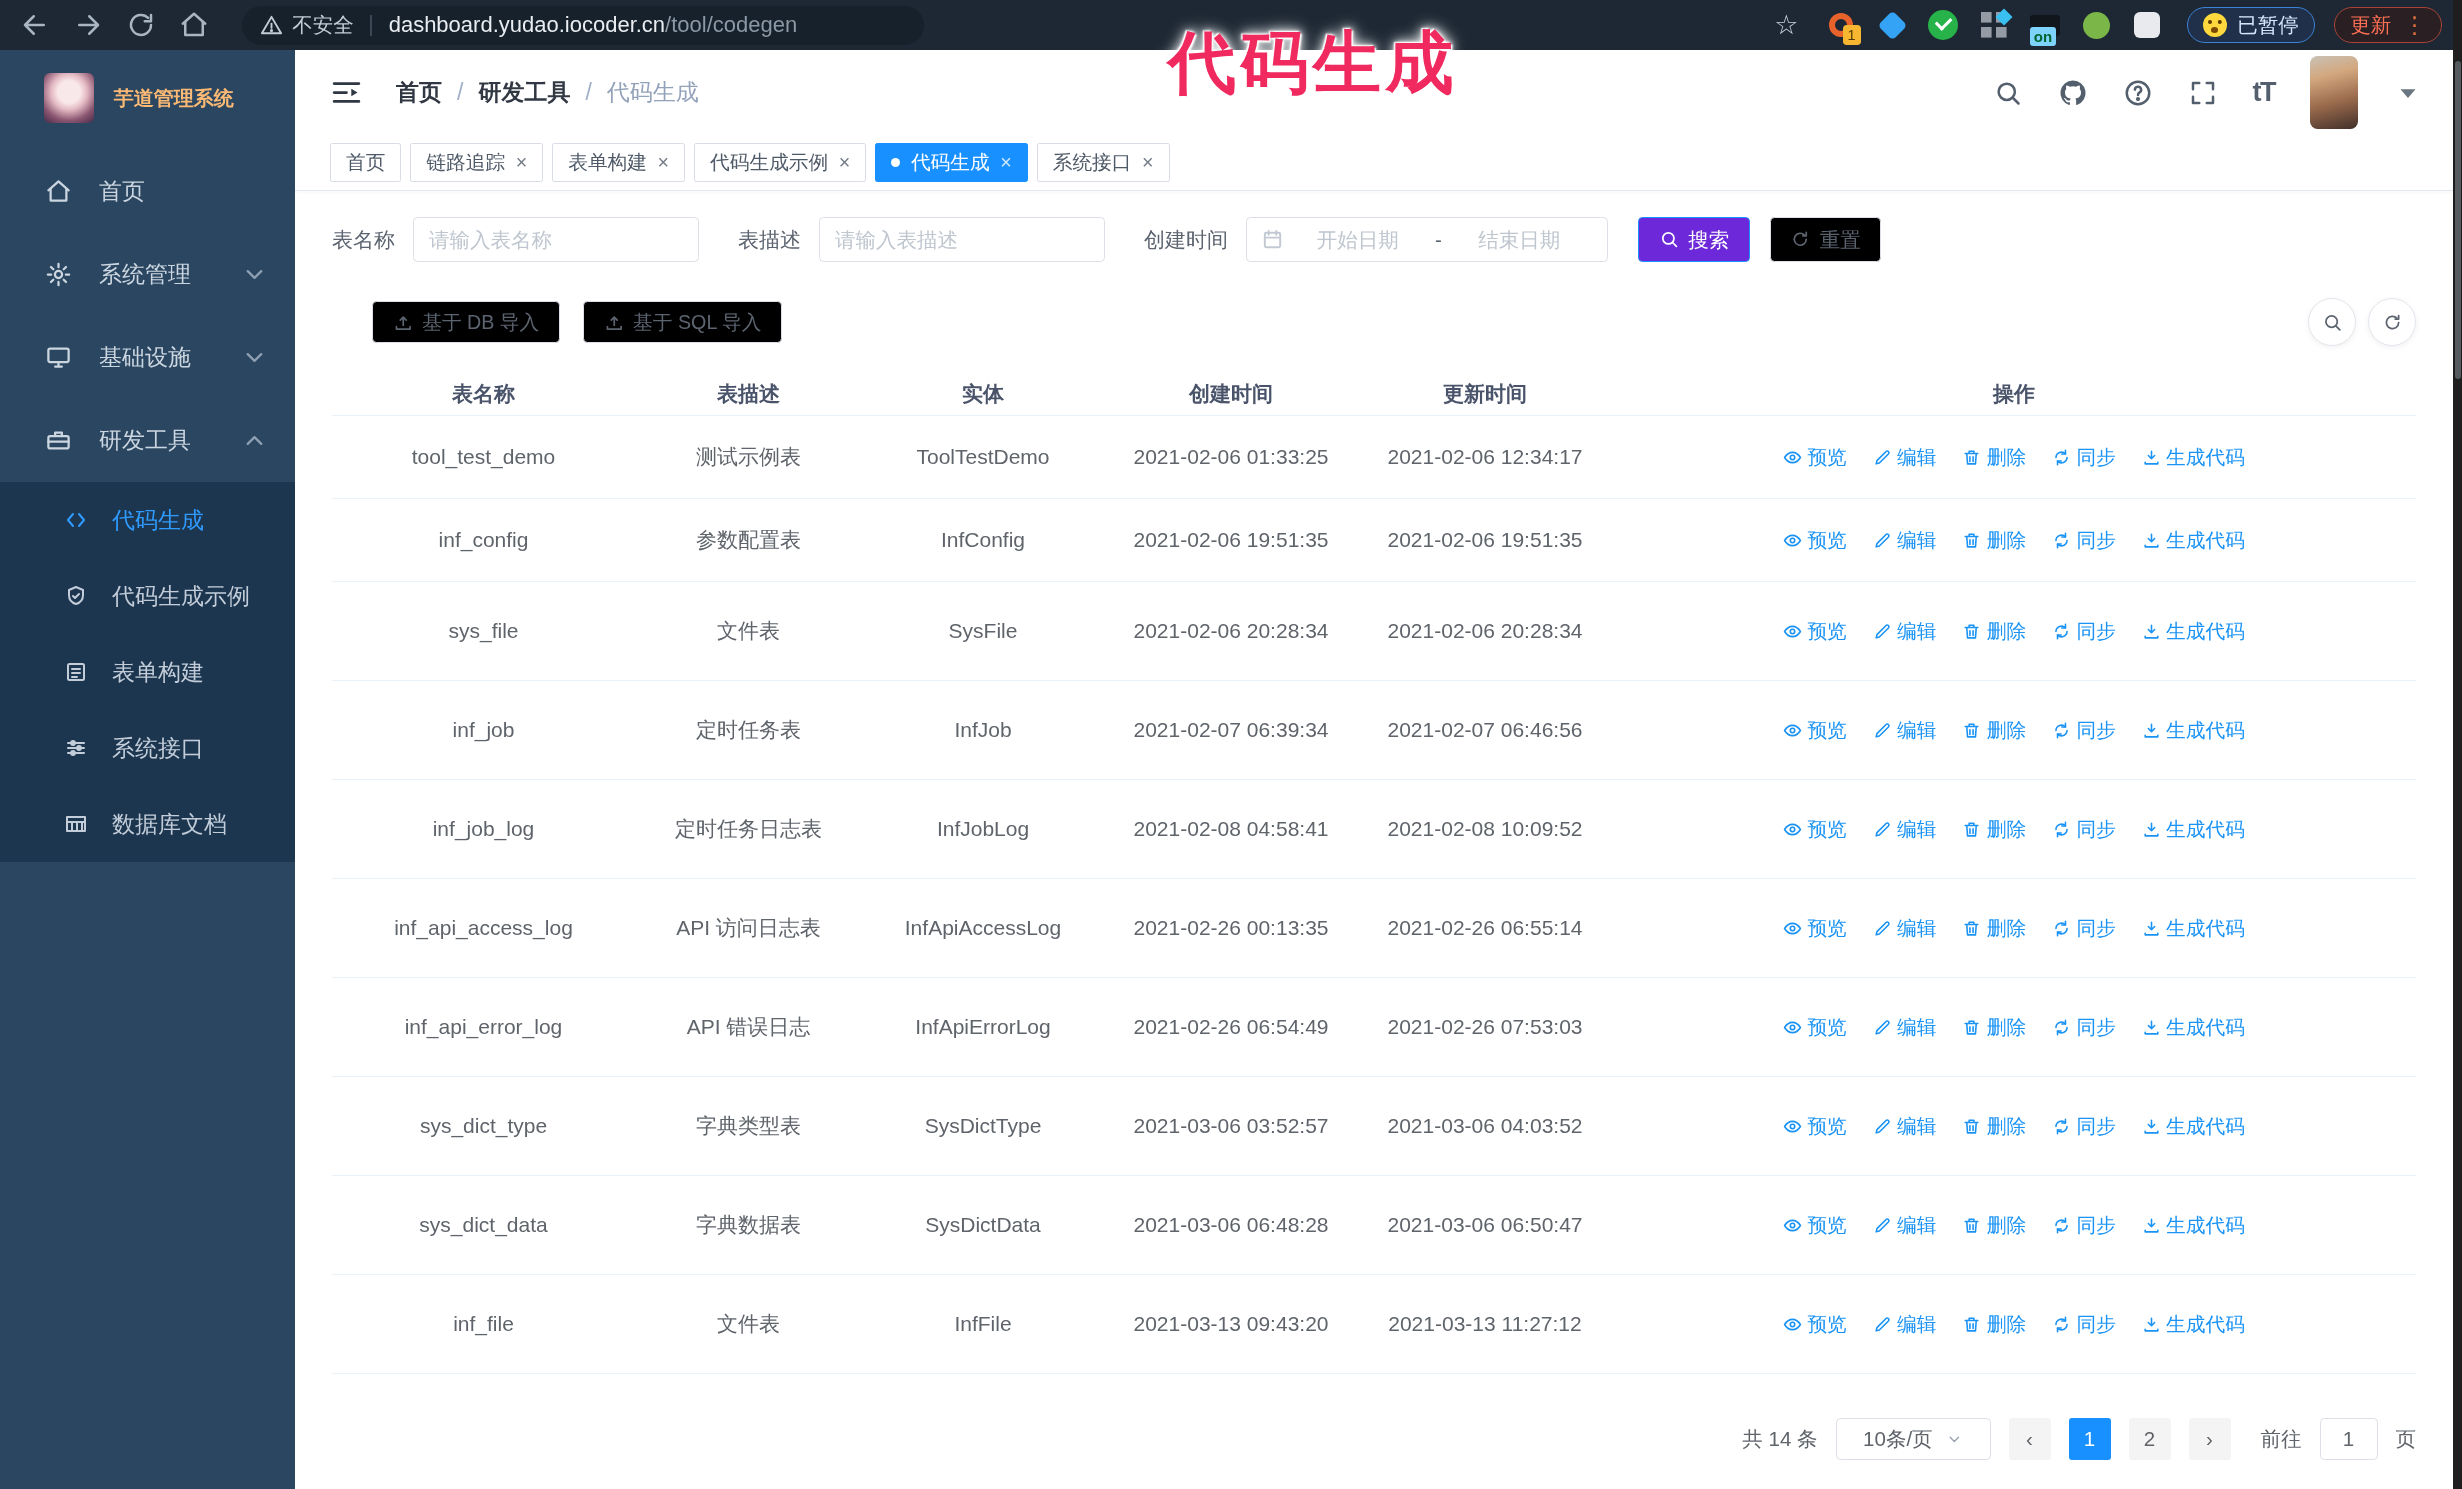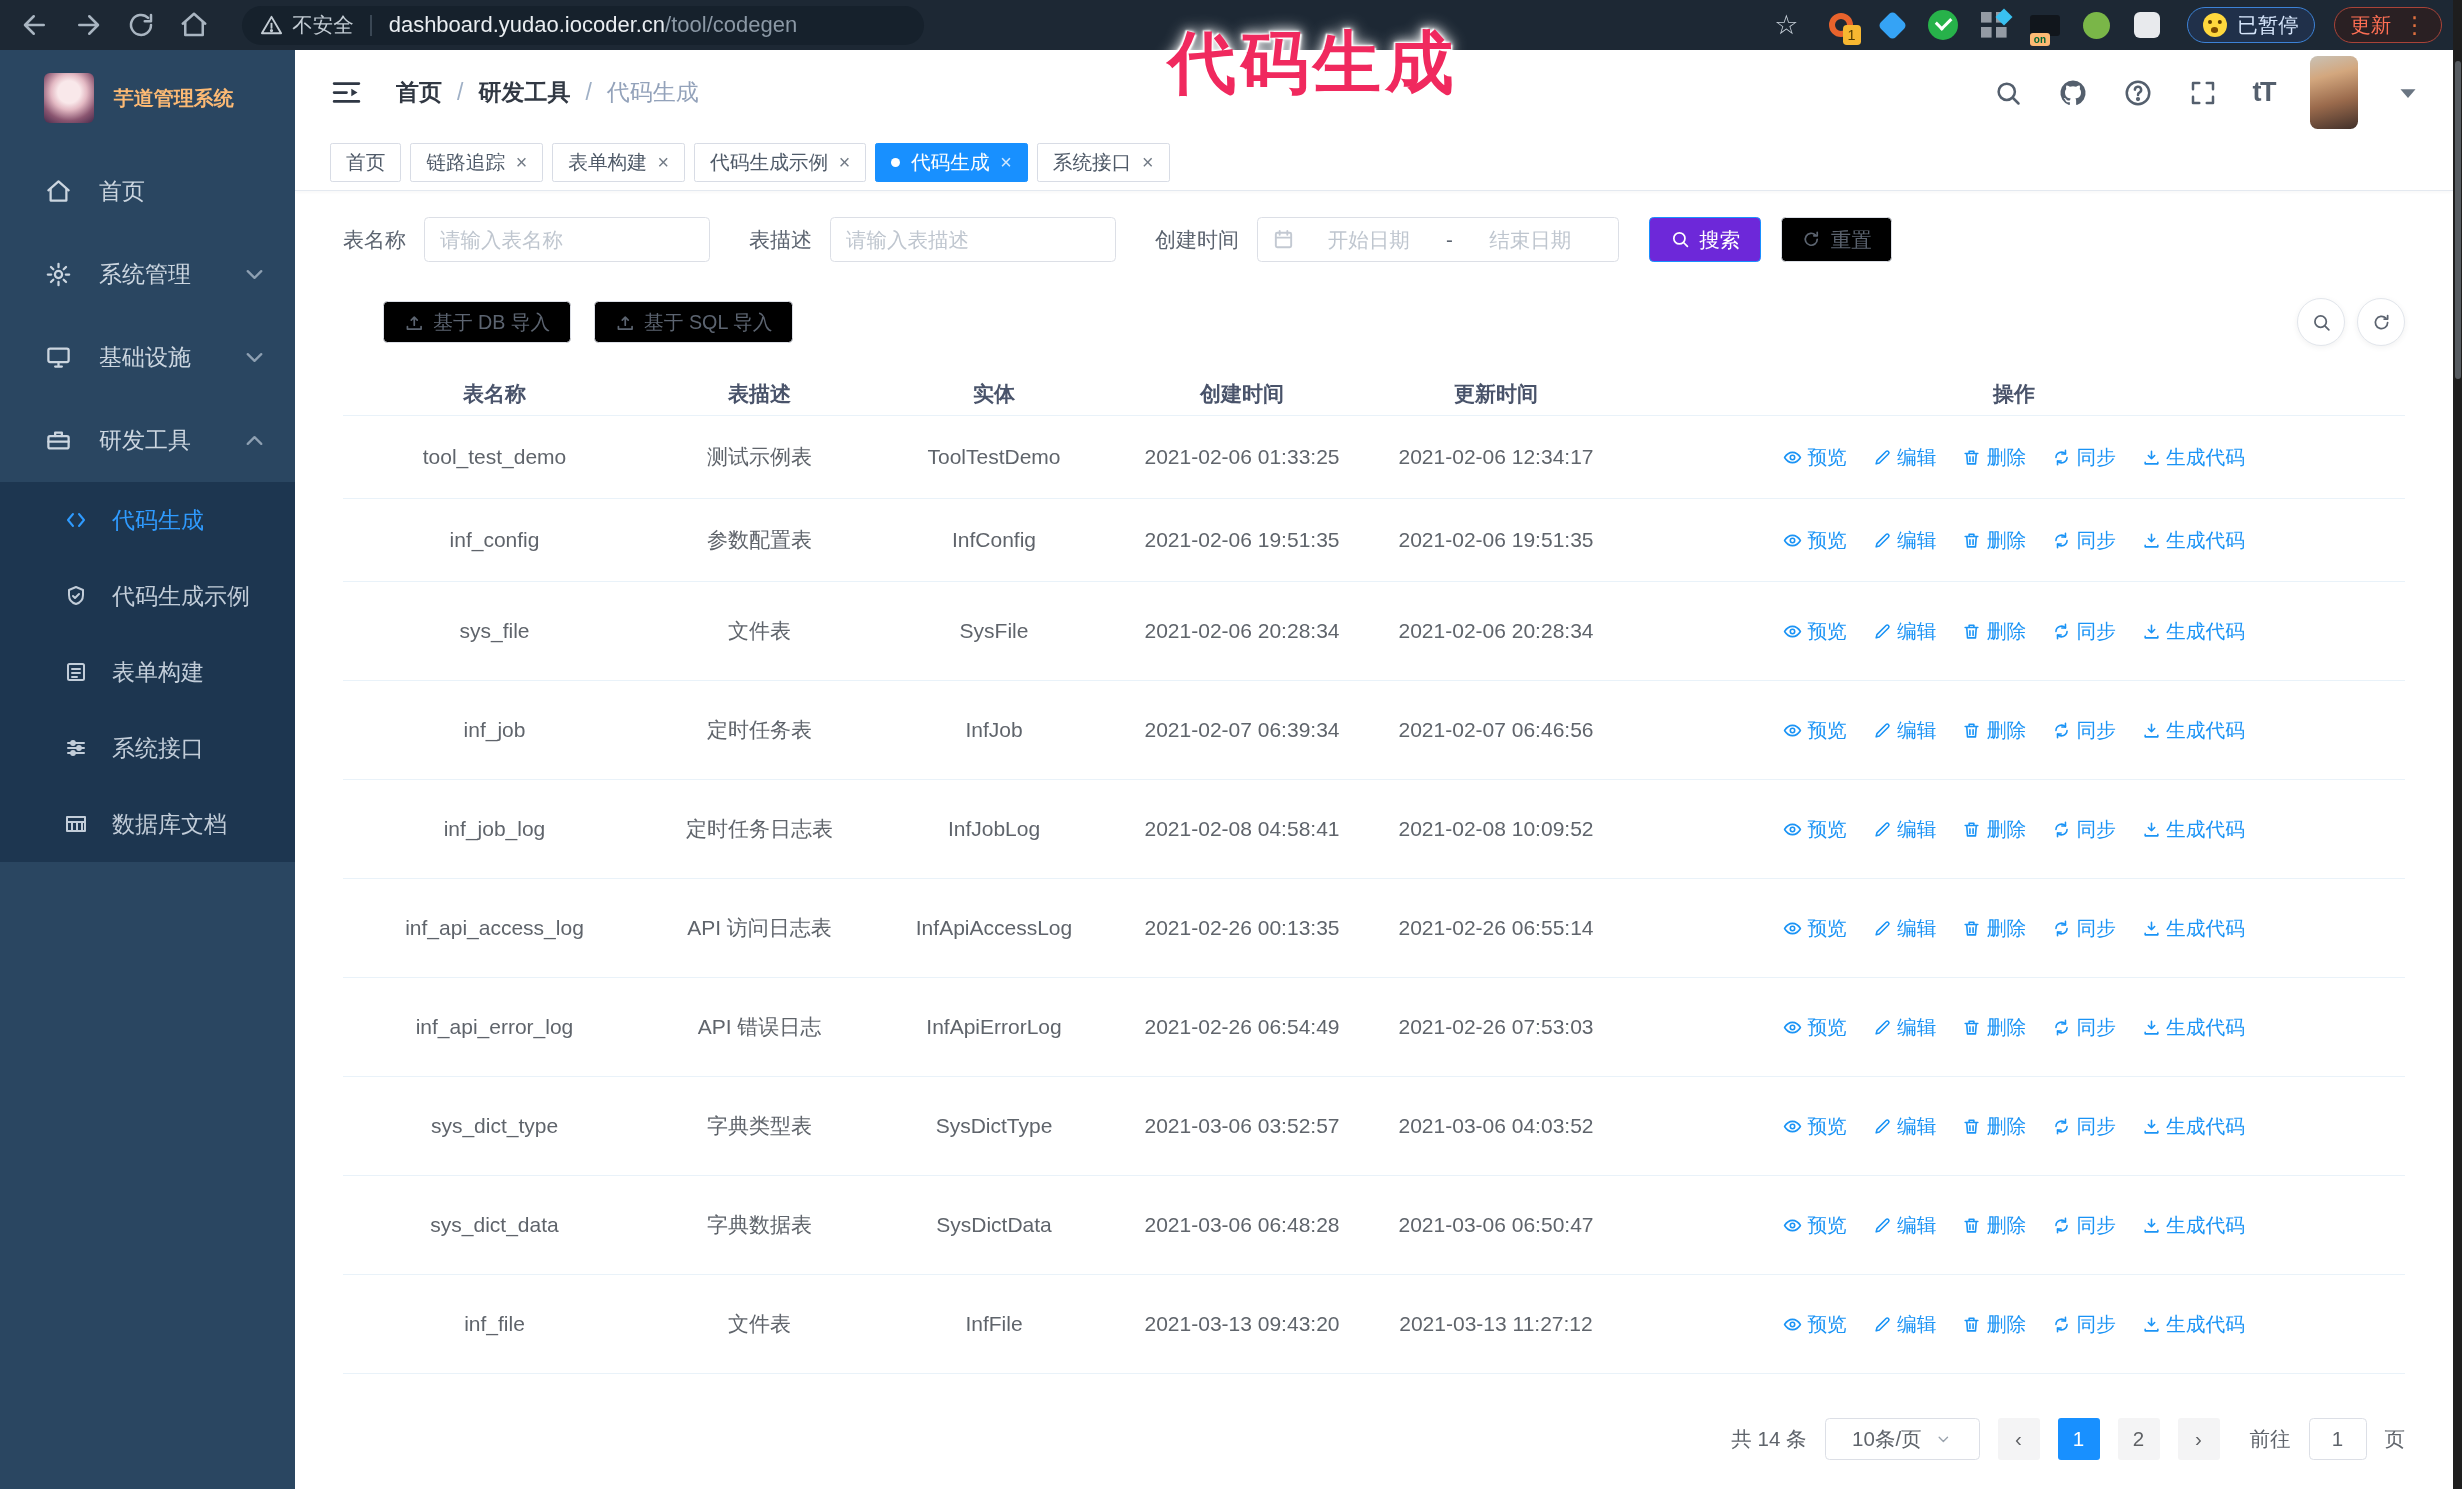--- a/index.html
+++ b/index.html
@@ -31,21 +31,21 @@
   .ext-check::after { content:""; position:absolute; left:8.3px; top:6.8px; width:12px; height:6.8px;
     border-left:3px solid #fff; border-bottom:3px solid #fff; transform:rotate(-45deg); }
   .ext-grid { width:26px; height:26px; background:
     linear-gradient(#949ba4,#949ba4) 0 0/10.6px 10.6px no-repeat,
     linear-gradient(#949ba4,#949ba4) 15px 0/10.6px 10.6px no-repeat,
     linear-gradient(#949ba4,#949ba4) 0 15px/10.6px 10.6px no-repeat,
     linear-gradient(#949ba4,#949ba4) 15px 15px/10.6px 10.6px no-repeat; position:relative; }
   .ext-grid::after { content:""; position:absolute; right:-3px; top:-1.5px; width:12px; height:12px;
     background:#39c0f0; transform:rotate(45deg); }
   .ext-dark { width:30px; height:21px; background:#11161c; border-radius:3px; }
-  .ext-on { position:absolute; left:1.5px; bottom:-4.5px; background:#fdba74; color:#063; font-size:10px;
+  .ext-on { position:absolute; left:1.5px; bottom:-4.5px; background:#7dd3fc; color:#063; font-size:15px;
     border-radius:3px; padding:0.8px 3.8px; font-weight:bold; }
   .ext-green { width:27px; height:27px; border-radius:50%; background:#7ab648; }
   .ext-puzzle { width:26px; height:26px; border-radius:6px; background:#e8eaed; }
   .pause-pill { height:36px; border:1.5px solid #3c82d6; border-radius:19.7px; background:#20304a;
     display:flex; align-items:center; gap:10.6px; padding:17px 15px; margin-right:19.7px; flex:none; }
   .pause-text { color:#d6e5fb; font-size:20.5px; white-space:nowrap; }
   .face { width:24px; height:24px; border-radius:50%; background:#ffd83d; position:relative; flex:none; }
   .face::before { content:""; position:absolute; left:5.3px; top:6.8px; width:3.8px; height:3.8px; border-radius:50%;
     background:#5a3a00; box-shadow:9.8px 0 0 #5a3a00; }
   .face::after { content:""; position:absolute; left:8.3px; top:13.6px; width:7.6px; height:6px; border-radius:50%;
@@ -88,21 +88,21 @@
   .caret { width:19.7px; height:19.7px; color:#6a7582; }
 
   .tabs { height:56px; border-bottom:0.8px solid #e4e9f0; display:flex; align-items:center;
     gap:9px; padding:0 35px; background:#fff; box-shadow:0 1.5px 3px rgba(0,0,0,.03); }
   .tab { height:39px; border:0.8px solid #d8dce5; border-radius:2.3px; background:#fff; color:#4f5a68;
     font-size:19.7px; display:flex; align-items:center; gap:10.6px; padding:0 15px; cursor:pointer; white-space:nowrap; }
   .tab.active { background:#1890ff; border-color:#1890ff; color:#fff; }
   .tab .dot { width:9px; height:9px; border-radius:50%; background:#fff; flex:none; }
   .tab .x { font-size:19.7px; opacity:.8; }
 
-  .content { padding:23px 48px 0; }
+  .content { padding:23px 37px 0; }
   .filters { display:flex; align-items:center; margin-top:3px; }
   .f-label { font-size:21px; color:#5c6470; margin-right:18px; white-space:nowrap; }
   .inp { width:286px; height:45px; border:0.8px solid #dcdfe6; border-radius:4.5px; padding:0 15px;
     font-size:20.5px; color:#bfc6cf; display:flex; align-items:center; background:#fff; }
   .ml { margin-left:39px; }
   .range { width:362px; height:45px; border:0.8px solid #dcdfe6; border-radius:4.5px; display:flex;
     align-items:center; padding:0 13.6px; color:#bfc6cf; font-size:20.5px; background:#fff; }
   .range .i { width:23px; height:23px; color:#c3c9d2; flex:none; }
   .range .ph { flex:1; text-align:center; }
   .range .sep { color:#5c6470; padding:0 3px; }

